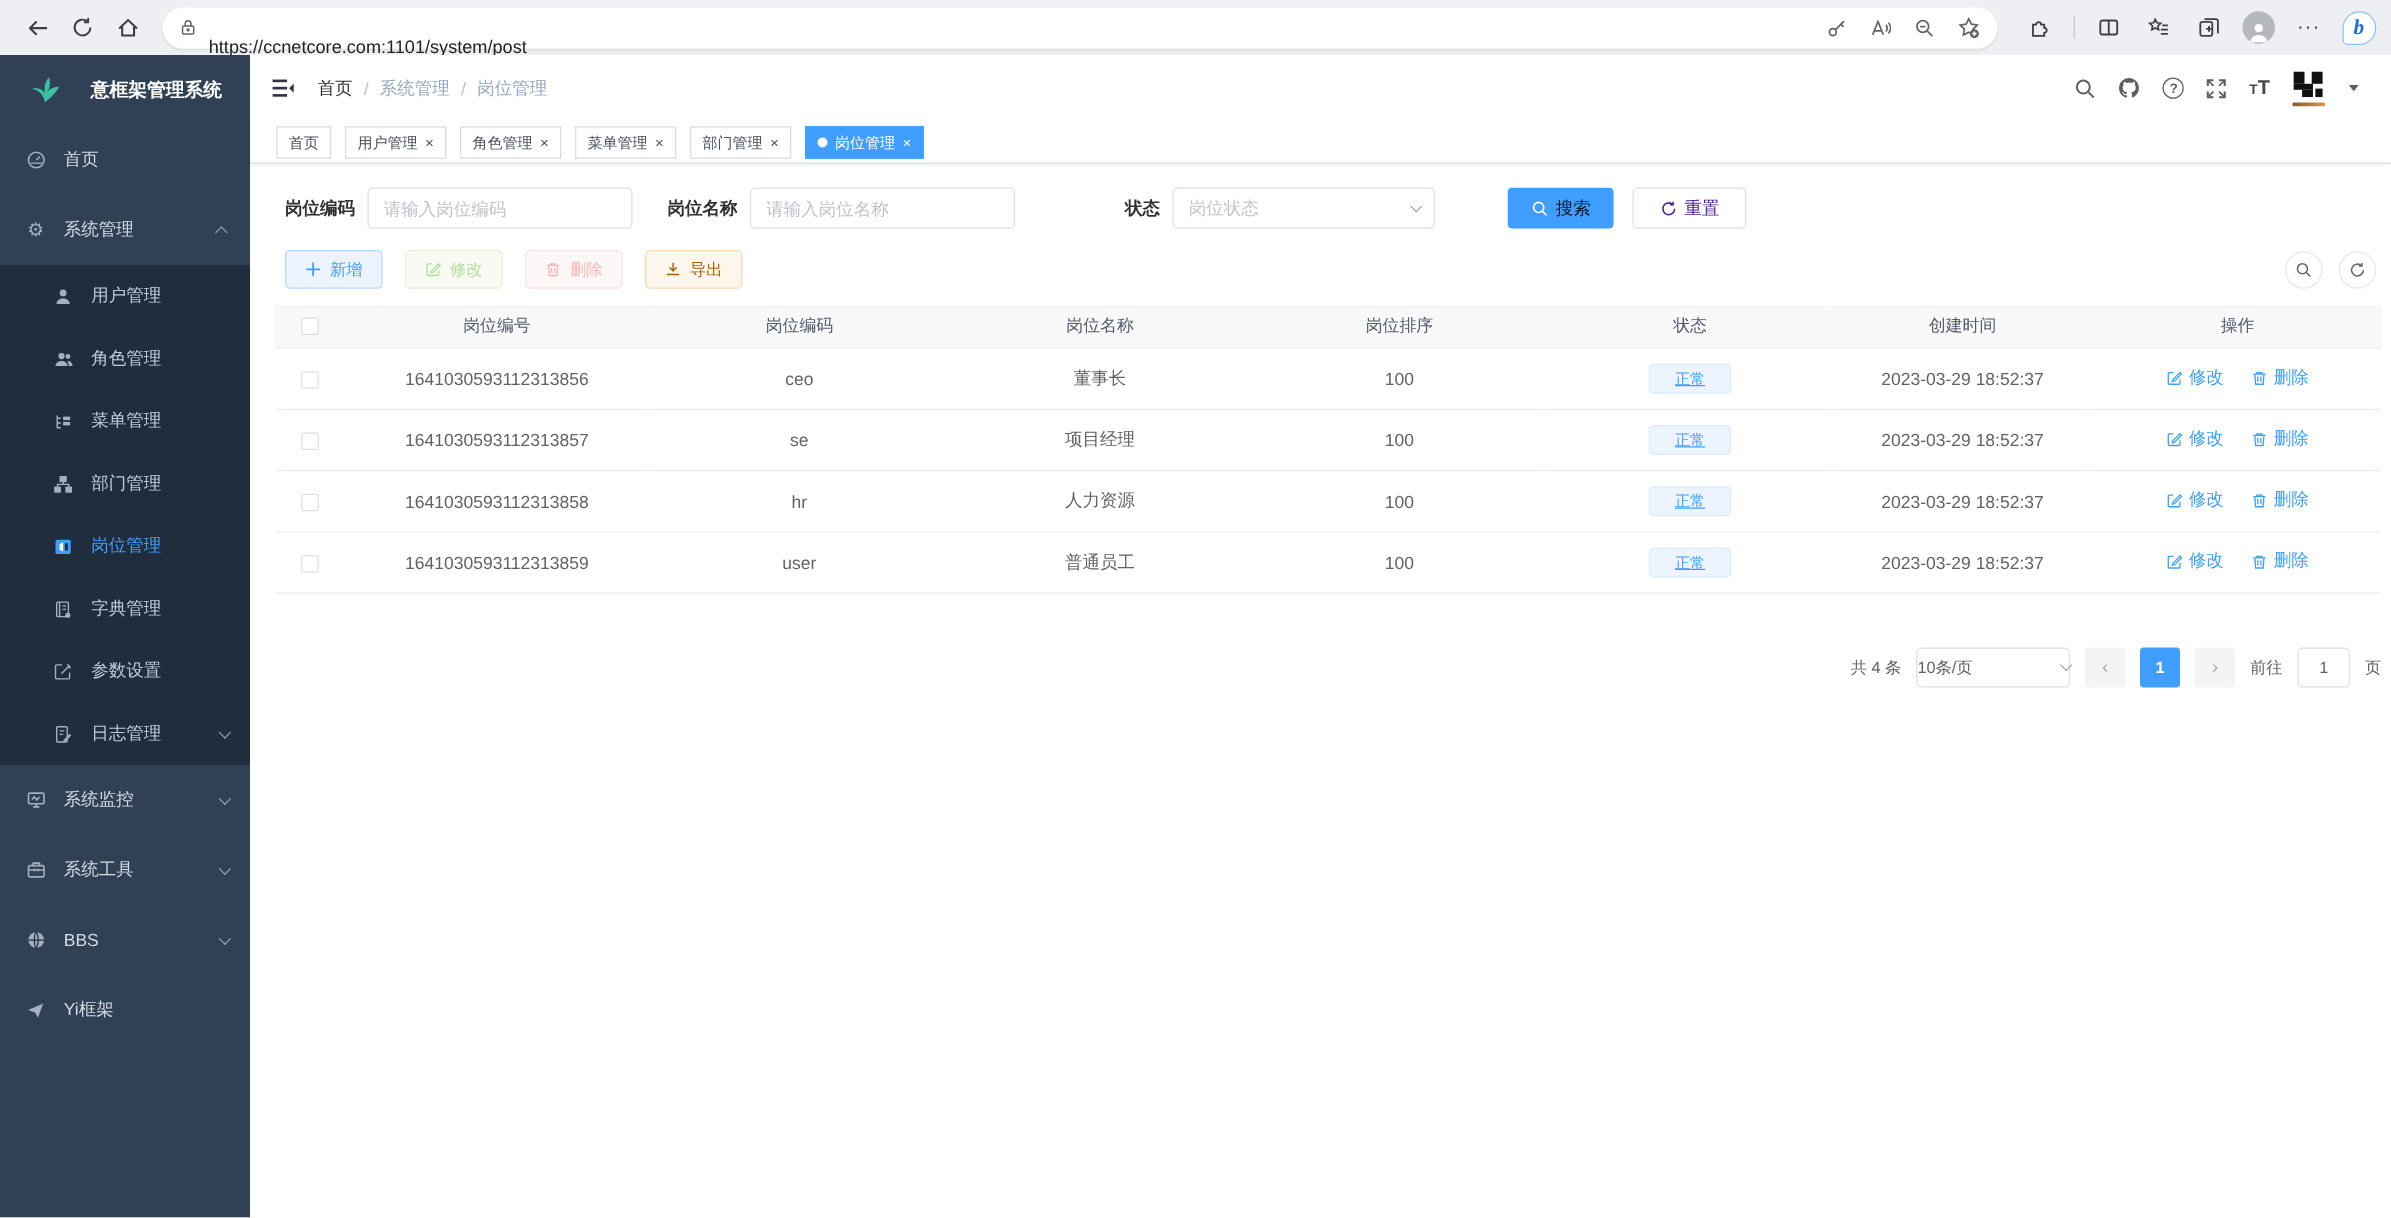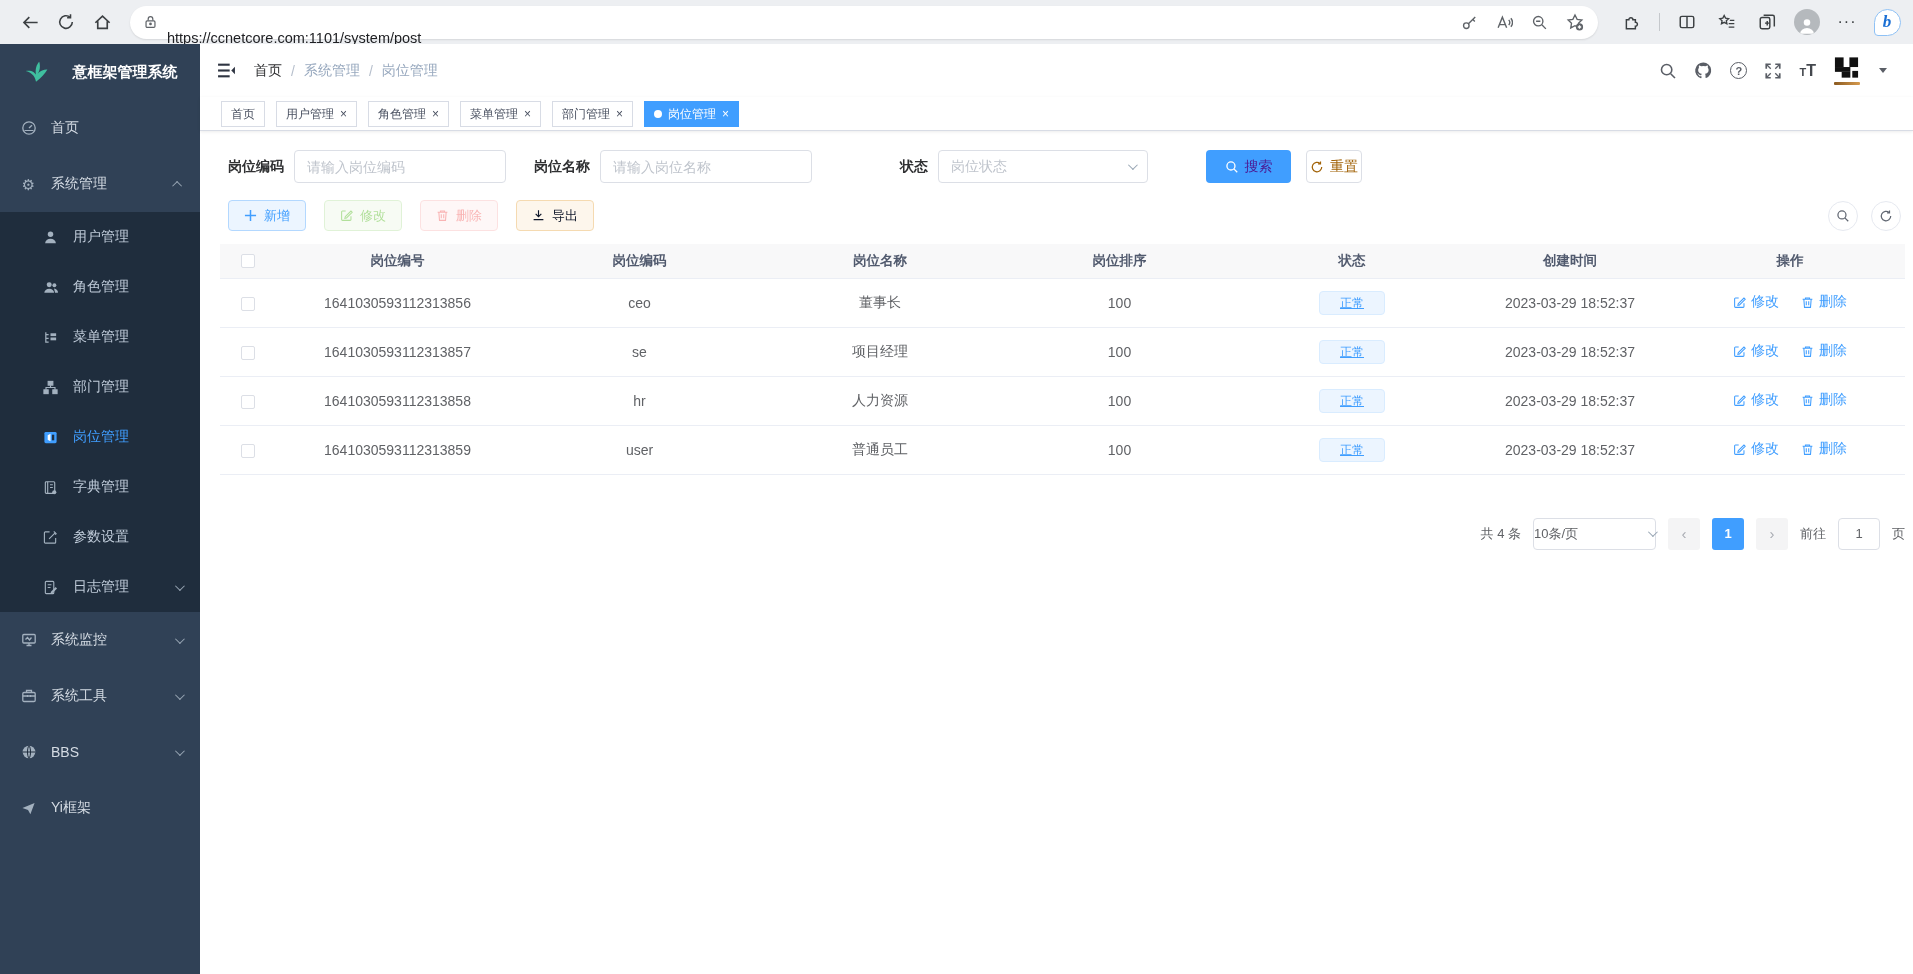--- a/index.html
+++ b/index.html
@@ -66,35 +66,35 @@
   .content { padding:19px 8px 0 20px; }
 
   .filters { display:flex; align-items:center; font-size:14px; margin-left:8px; }
   .f-label { font-weight:bold; color:#303133; margin-right:10px; white-space:nowrap; }
   .f-input { width:212px; height:33px; border:1px solid #dcdfe6; border-radius:4px; padding:0 12px; font-size:14px; color:#606266; font-family:inherit; }
   .f-input::placeholder { color:#bfc4cc; }
   .f-item { display:flex; align-items:center; margin-right:28px; }
   .f-item.status-item { margin-left:60px; }
   .f-select { width:210px; height:33px; border:1px solid #dcdfe6; border-radius:4px; padding:0 12px; display:flex; align-items:center; justify-content:space-between; color:#bfc4cc; cursor:pointer; }
   .btn { height:33px; border-radius:4px; font-size:14px; display:inline-flex; align-items:center; justify-content:center; gap:6px; cursor:pointer; border:1px solid transparent; font-family:inherit; }
-  .btn-search { width:85px; background:#409eff; color:#4c1d95; margin-left:30px; }
-  .btn-reset { width:56px; background:#fff; border-color:#dcdfe6; color:#a16207; margin-left:15px; }
+  .btn-search { width:85px; background:#409eff; color:#0f172a; margin-left:30px; }
+  .btn-reset { width:91px; background:#fff; border-color:#dcdfe6; color:#4c1d95; margin-left:15px; }
 
   .toolbar { margin-top:17px; display:flex; align-items:center; margin-left:8px; }
   .tb-btn { height:31px; padding:0 15px; border:1px solid; border-radius:4px; font-size:13px; display:inline-flex; align-items:center; gap:7px; margin-right:18px; cursor:pointer; font-family:inherit; }
   .tb-add    { color:#409eff; background:#ecf5ff; border-color:#b3d8ff; }
   .tb-edit   { color:#67c23a; background:#f0f9eb; border-color:#c2e7b0; opacity:.5; }
   .tb-del    { color:#f56c6c; background:#fef0f0; border-color:#fbc4c4; opacity:.5; }
-  .tb-export { color:#0f172a; background:#fdf6ec; border-color:#f5dab1; }
+  .tb-export { color:#a16207; background:#fdf6ec; border-color:#f5dab1; }
   .toolbar-right { margin-left:auto; display:flex; gap:13px; margin-right:4px; }
   .circle-btn { width:30px; height:30px; border-radius:50%; border:1px solid #e6e9f0; background:#fff; color:#5f6570; display:flex; align-items:center; justify-content:center; cursor:pointer; }
 
   
   table.grid { margin-top:13px; border-collapse:collapse; table-layout:fixed; width:1685px; font-size:14px; }
-  .grid th { background:#f8f8f9; color:#515a6e; font-weight:bold; height:34px; font-size:13.5px; text-align:center; border-bottom:1px solid #ebeef5; }
+  .grid th { background:#f8f8f9; color:#515a6e; font-weight:normal; height:34px; font-size:13.5px; text-align:center; border-bottom:1px solid #ebeef5; }
   .grid td { height:49px; text-align:center; color:#606266; border-bottom:1px solid #ebeef5; }
   .checkbox { width:14px; height:14px; border:1px solid #dcdfe6; border-radius:2px; background:#fff; display:inline-block; cursor:pointer; vertical-align:middle; }
   .tag-normal { display:inline-block; height:24px; line-height:22px; padding:0 20px; font-size:12px; color:#409eff; background:#ecf5ff; border:1px solid #d9ecff; border-radius:4px;text-decoration:underline; }
   .op-link { color:#409eff; display:inline-flex; align-items:center; gap:5px; margin:0 9px; cursor:pointer; font-size:14px; }
 
   
   .pagination { margin-top:43px; display:flex; align-items:center; justify-content:flex-end; gap:12px; font-size:13px; color:#606266; padding-right:0; }
   .pg-size { width:123px; height:32px; border:1px solid #dcdfe6; border-radius:4px; display:flex; align-items:center; justify-content:center; gap:28px; cursor:pointer; color:#606266; }
   .pg-arrow { min-width:32px; height:32px; background:#f4f4f5; border-radius:3px; display:flex; align-items:center; justify-content:center; color:#a8abb2; font-size:15px; cursor:pointer; }
   .pg-num { min-width:32px; height:32px; border-radius:3px; background:#409eff; color:#fff; display:flex; align-items:center; justify-content:center; font-weight:bold; cursor:pointer; }

